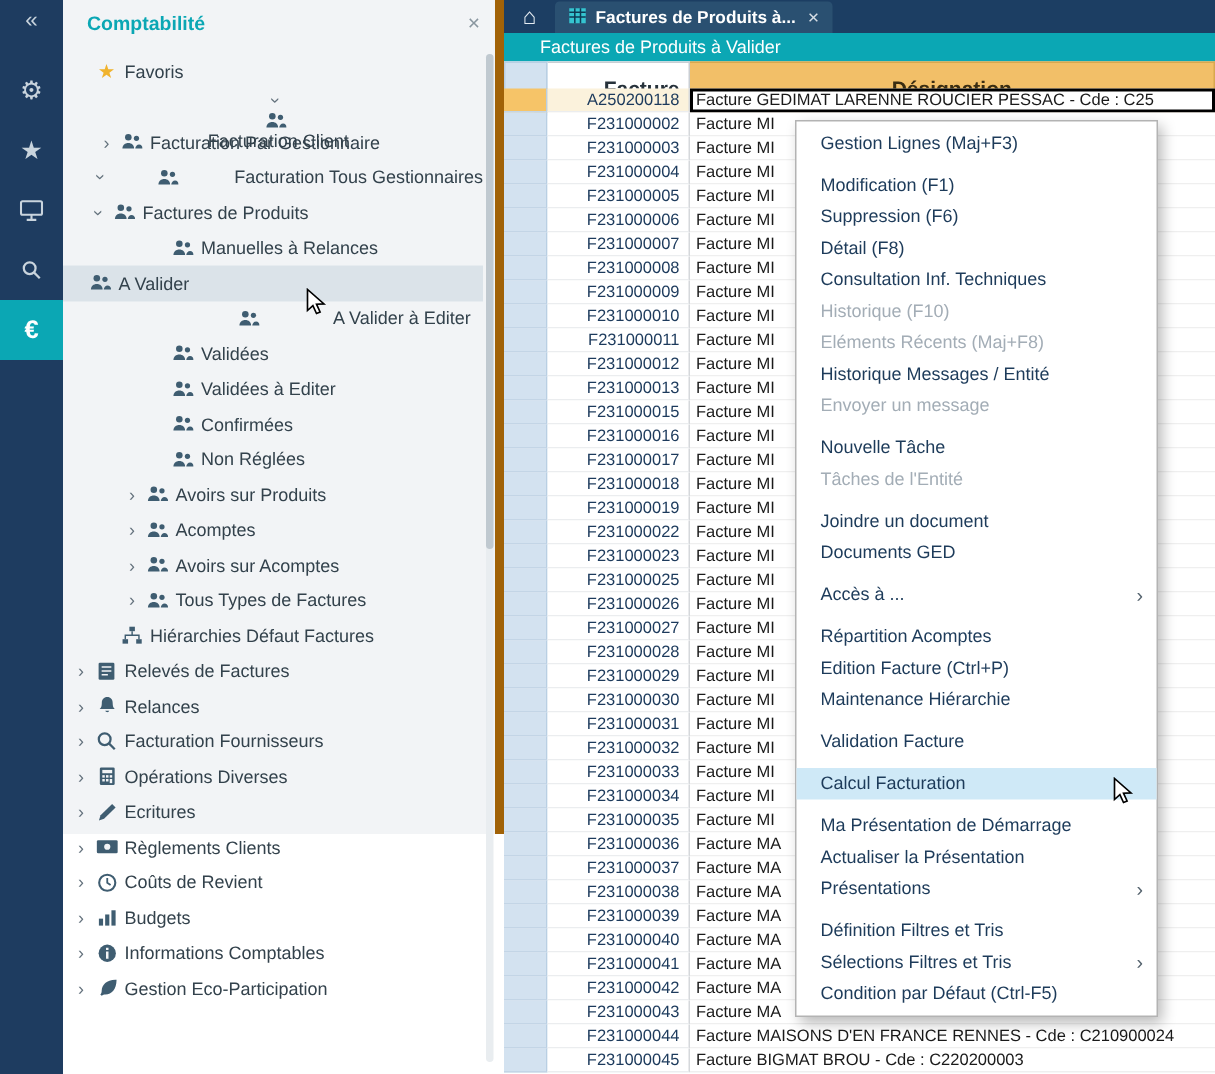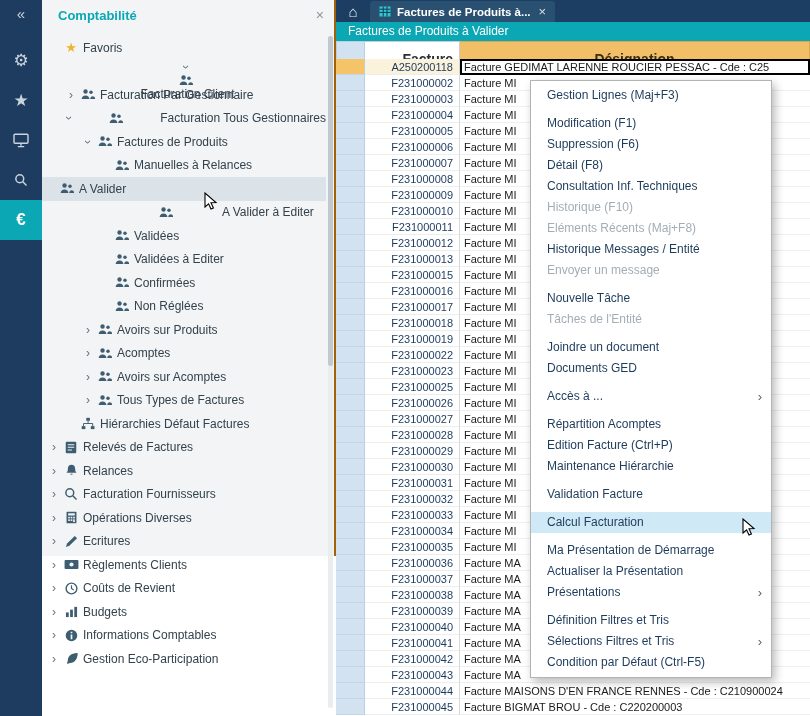--- a/index.html
+++ b/index.html
@@ -9,21 +9,21 @@
   .app{position:relative;width:810px;height:716px;overflow:hidden;background:#fff}
 
   
   .rail{position:absolute;left:0;top:0;width:42px;height:716px;background:var(--navy,#1e3c60)}
   .rail-item{height:40px;display:flex;align-items:center;justify-content:center;color:#c9d4dd;font-size:17px;cursor:default}
   .rail-item.first{height:26px;margin-bottom:14px;font-size:15px}
   .rail-item.selected{background:var(--teal,#0ba7b4);color:#fff;font-weight:bold}
   .rail-item svg{display:block}
 
   
-  .sidebar{position:absolute;left:42px;top:0;width:294px;height:556px;background:var(--sidebarbg,#f2f4f6);border-right:2px solid #a16207}
+  .sidebar{position:absolute;left:42px;top:0;width:294px;height:556px;background:var(--sidebarbg,#f2f4f6);border-right:6px solid #a16207}
   .sb-head{position:absolute;top:0;left:0;right:0;height:30px;display:flex;align-items:center;padding:0 10px 0 16px}
   .sb-title{color:var(--teal,#0ba7b4);font-weight:bold;font-size:13px;flex:1}
   .sb-close{color:#8a97a0;font-size:14px;line-height:14px}
   .tree{position:absolute;top:36px;left:0;right:8px}
   .titem{height:23.5px;display:flex;align-items:center;font-size:12px;color:var(--treetext,#33424c);white-space:nowrap}
   .titem.selected{background:var(--selbg,#dbe3e9)}
   .chev{width:16px;display:inline-flex;justify-content:center;font-size:12px;color:#64727d}
   .chev.open{transform:rotate(90deg)}
   .ticon{width:18px;display:inline-flex;justify-content:center;align-items:center;color:var(--iconslate,#3f5d71)}
   .ticon.star{color:var(--stargold,#f0b32e);font-size:13px}
@@ -31,21 +31,21 @@
   .sb-scroll{position:absolute;right:1px;top:36px;width:5px;height:672px;background:#e9edf0;border-radius:3px}
   .sb-thumb{position:absolute;top:0;left:0;width:5px;height:330px;background:#c0c9d0;border-radius:3px}
 
   
   .main{position:absolute;left:336px;top:0;width:474px;height:716px;overflow:hidden;background:#fff}
   .tabbar{position:absolute;top:0;left:0;right:0;height:22px;background:var(--tabbar,#1c3e63)}
   .home{position:absolute;left:4px;top:0;width:26px;height:22px;color:#e6edf3;display:flex;align-items:center;justify-content:center;font-size:15px}
   .tab{position:absolute;left:34px;top:1px;height:21px;background:var(--tabactive,#2a5071);border-radius:3px 3px 0 0;display:flex;align-items:center;padding:0 9px;gap:6px}
   .tab-label{color:#fff;font-size:11.5px;font-weight:bold;white-space:nowrap}
   .tab-close{color:#d7dee5;font-size:13px;margin-left:2px}
-  .viewbar{position:absolute;top:22px;left:0;right:0;height:19px;background:var(--teal,#0ba7b4);color:#fff;font-size:12px;line-height:19px;padding-left:12px;white-space:nowrap}
+  .viewbar{position:absolute;top:22px;left:0;right:0;height:19px;background:var(--teal,#0ba7b4);color:#fff;font-size:12px;line-height:19px;padding-left:24px;white-space:nowrap}
 
   
   .ghead{position:absolute;top:41px;left:0;right:0;height:36px;display:flex;font-size:14px;font-weight:bold}
   .gh-sel{width:29px;background:var(--selblue,#d3e2f0);border:1px solid #b9cfe3;position:relative}
   .gh-sel::after{content:"";position:absolute;right:1px;bottom:1px;border-style:solid;border-width:0 0 7px 7px;border-color:transparent transparent #a7bed2 transparent}
   .gh-fact{width:95px;background:#fff;border:1px solid #c9ced3;border-left:none;display:flex;align-items:center;justify-content:flex-end;padding-right:6px;color:#26313a}
   .gh-desig{flex:1;background:var(--orange,#f2bf68);border:1px solid #d8a84f;border-left:none;display:flex;align-items:center;justify-content:center;color:#3a2d12}
   .rows{position:absolute;top:59px;left:0;right:0}
   .trow{height:16px;display:flex}
   .selcell{width:29px;background:var(--selblue,#d3e2f0);border-bottom:1px solid #c3d5e6;border-right:1px solid #b9cfe3}
@@ -142,21 +142,21 @@
               <g fill="currentColor">
                 <circle cx="5.2" cy="3.6" r="2.5"></circle>
                 <circle cx="11.4" cy="4.4" r="2"></circle>
                 <path d="M.7 12.2c0-2.6 2-4.2 4.5-4.2s4.4 1.6 4.4 4.2z"></path>
                 <path d="M10.5 12.2c.1-1.9 1.3-3.2 2.9-3.2 1.6 0 2.7 1.4 2.8 3.2z"></path>
               </g>
             </svg>
           </span>
           <span class="tlabel">Facturation Tous Gestionnaires</span>
         </div>
-        <div class="titem" style="padding-left: 38px;">
+        <div class="titem" style="padding-left: 16px;">
           <span class="chev open">›</span>
           <span class="ticon">
             <svg width="14" height="13" viewBox="0 0 16 14">
               <g fill="currentColor">
                 <circle cx="5.2" cy="3.6" r="2.5"></circle>
                 <circle cx="11.4" cy="4.4" r="2"></circle>
                 <path d="M.7 12.2c0-2.6 2-4.2 4.5-4.2s4.4 1.6 4.4 4.2z"></path>
                 <path d="M10.5 12.2c.1-1.9 1.3-3.2 2.9-3.2 1.6 0 2.7 1.4 2.8 3.2z"></path>
               </g>
             </svg>

